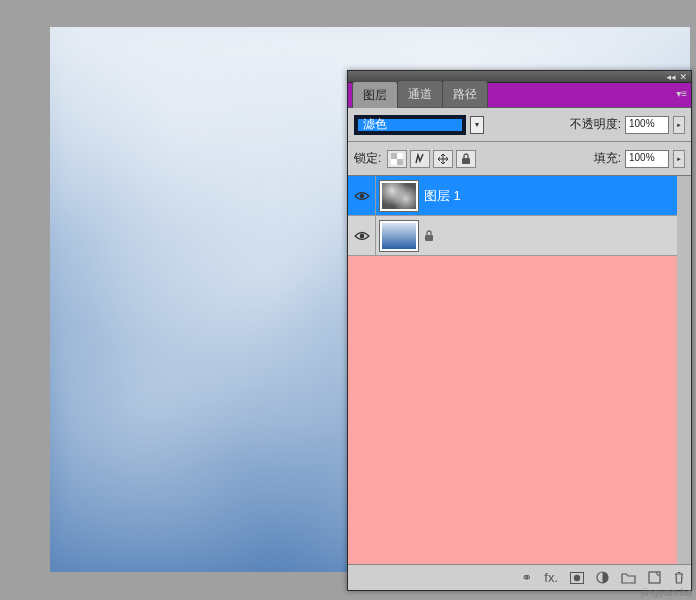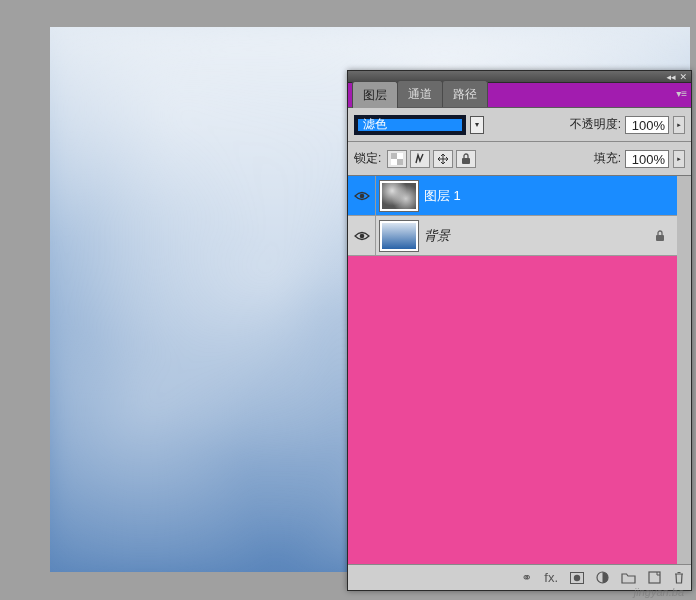--- a/index.html
+++ b/index.html
@@ -96,41 +96,41 @@
   .blend-arrow {
     width: 14px; height: 18px;
     border: 1px solid #555; background: #eee;
     display: flex; align-items: center; justify-content: center;
     font-size: 8px; color: #333;
   }
   .opt-label { font-size: 12px; margin-left: auto; }
   .pct-box {
     width: 44px; height: 18px;
     background: #fff; border: 1px solid #777;
-    text-align: right; padding: 1px 3px;
-    font-size: 13px;
+    text-align: left; padding: 1px 3px;
+    font-size: 10px;
   }
   .pct-arrow {
     width: 12px; height: 18px;
     border: 1px solid #888; background: #ddd;
     display: flex; align-items: center; justify-content: center;
     font-size: 7px; color: #333;
   }
   .lock-label { font-size: 12px; }
   .lock-icons { display: flex; gap: 3px; margin-left: 2px; }
   .lock-icon {
     width: 20px; height: 18px;
     border: 1px solid #888; background: #e6e6e6;
     display: flex; align-items: center; justify-content: center;
     font-size: 10px; color: #444;
   }
   .spacer { flex: 1; }
   .layer-list {
     flex: 1;
-    background: #ec4899;
+    background: #fca5a5;
     border-right: 14px solid #bcbcbc;
     position: relative;
     overflow: hidden;
   }
   .scrollbar-up, .scrollbar-down {
     position: absolute; right: -14px; width: 14px; height: 14px;
     background: #c4c4c4; border: 1px solid #888;
     display: flex; align-items: center; justify-content: center;
     font-size: 8px; color: #444;
   }
@@ -173,21 +173,21 @@
     border-top: 1px solid #888;
     display: flex; align-items: center; justify-content: flex-end;
     padding: 0 6px; gap: 12px;
     color: #555;
   }
   .footer .fbtn {
     font-size: 13px; cursor: pointer; 
   }
   .footer .fbtn.norm { font-style: normal; }
   .watermark {
-    position: absolute; right: 12px; bottom: 2px;
+    position: absolute; right: 4px; bottom: 2px;
     color: rgba(120,120,120,.6); font-size: 11px; font-style: italic;
     pointer-events: none;
   }
   svg { display: block; }
 </style>
 </head>
 <body>
 
 <div class="canvas">
   <div class="clouds"></div>
@@ -264,21 +264,20 @@
     </div>
 
     <div class="layer-row">
       <div class="eye-cell">
         <svg width="16" height="12" viewBox="0 0 16 12">
             <path d="M1 6 Q8 -1 15 6 Q8 13 1 6 Z" fill="none" stroke="#333" stroke-width="1.2"></path>
             <circle cx="8" cy="6" r="2.3" fill="#333"></circle>
           </svg>
       </div>
       <div class="thumb grad-thumb"></div>
-      <div class="layer-name">背景</div>
       <div class="lock-ind">
         <svg width="10" height="12" viewBox="0 0 10 12">
             <rect x="1" y="5" width="8" height="6" rx="1" fill="#666"></rect>
             <path d="M3 5 V3 a2 2 0 0 1 4 0 V5" stroke="#666" stroke-width="1.3" fill="none"></path>
           </svg>
       </div>
     </div>
 
     <div class="scrollbar-down">▾</div>
   </div>

